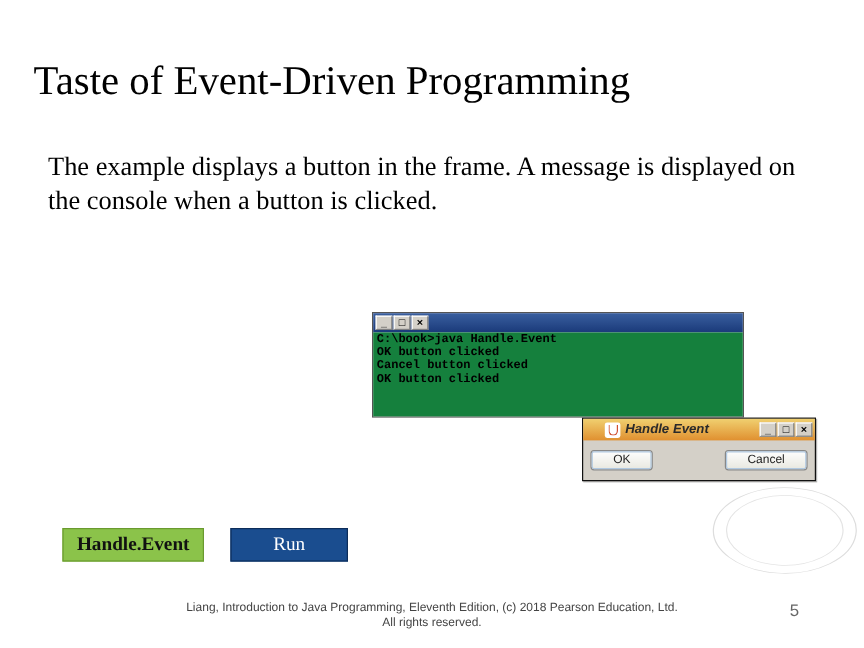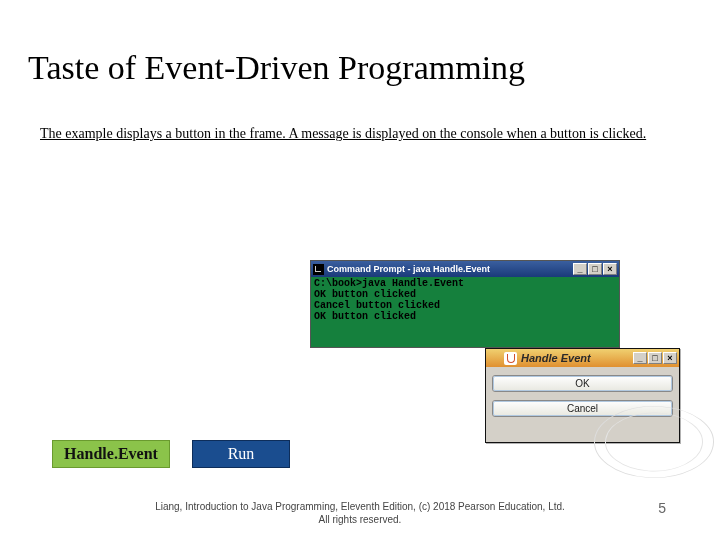--- a/index.html
+++ b/index.html
@@ -12,25 +12,24 @@
     overflow: hidden;
   }
   .title {
     font-size: 34px;
     font-weight: normal;
     padding: 25px 28px 10px 28px;
     color: #000;
     margin-top: 24px;
   }
   .body-text {
-    font-size: 14px;
+    font-size: 22px;
     line-height: 1.25;
     padding: 28px 40px 0 40px;
     color: #000;
-    text-decoration: underline;
   }
   .figure-area {
     position: absolute;
     left: 310px;
     top: 260px;
     width: 370px;
   }
   
   .cmd-window {
     border: 1px solid #555;
@@ -125,25 +124,24 @@
     justify-content: center;
   }
   .java-icon::after {
     content: "";
     width: 6px; height: 8px;
     border: 1px solid #d05030;
     border-top: none;
     border-radius: 0 0 4px 4px;
   }
   .event-body {
-    padding: 8px 6px 25px 6px;
+    padding: 8px 6px 8px 6px;
     display: flex;
     justify-content: space-between;
     gap: 8px;
-    flex-direction: column;
   }
   .xp-btn {
     background: linear-gradient(#fefefe, #e8e8e0);
     border: 1px solid #888;
     border-radius: 3px;
     font-size: 10px;
     padding: 2px 18px;
     color: #222;
     font-family: Tahoma, sans-serif;
     outline: 1px solid #b0c8e0;
@@ -221,24 +219,20 @@
 <body>
 
 <h1 class="title">Taste of Event-Driven Programming</h1>
 
 <p class="body-text">The example displays a button in the frame. A message is displayed on the console when a button is clicked.</p>
 
 <div class="figure-area">
 
   <div class="cmd-window">
     <div class="cmd-titlebar">
-      <div class="cmd-title-left">
-        <span class="cmd-icon"></span>
-        <span>Command Prompt - java Handle.Event</span>
-      </div>
       <div class="winbtns">
         <span class="winbtn">_</span>
         <span class="winbtn">□</span>
         <span class="winbtn">×</span>
       </div>
     </div>
     <div class="cmd-body">C:\book&gt;java Handle.Event
 OK button clicked
 Cancel button clicked
 OK button clicked</div>

